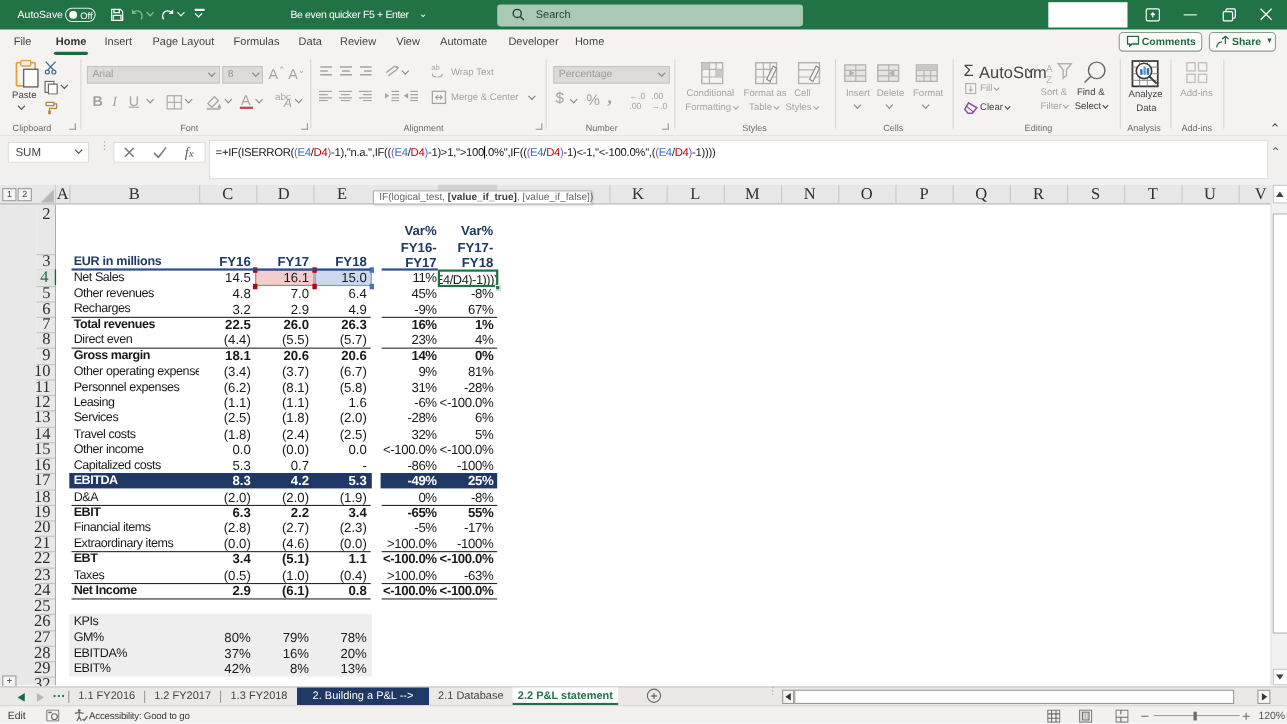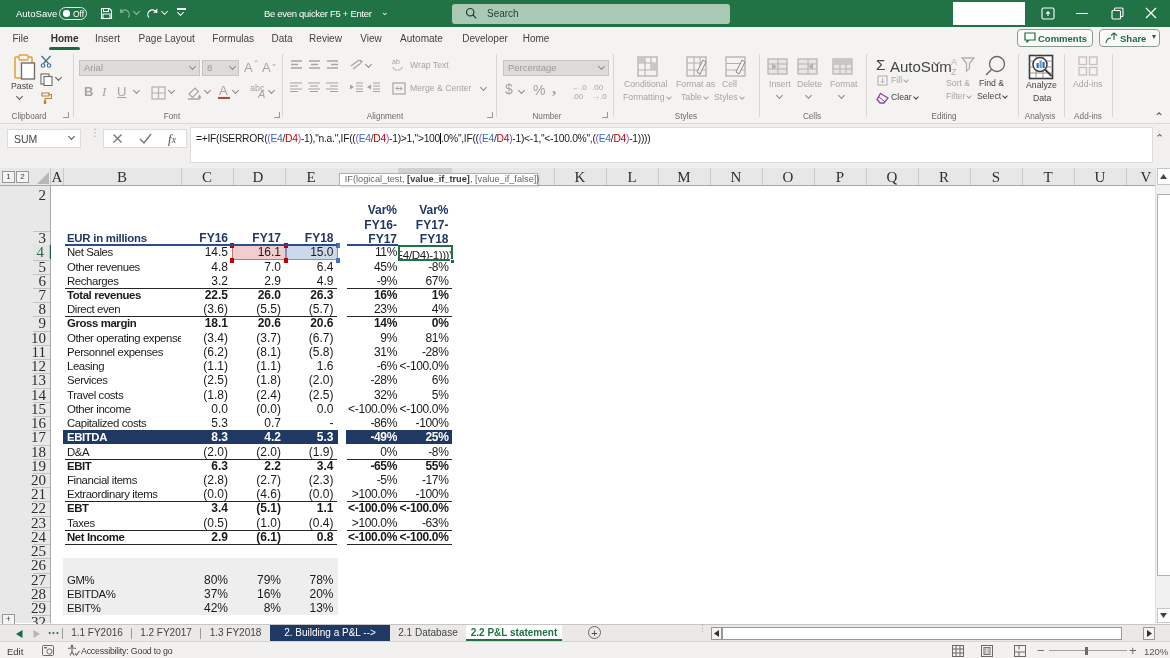--- a/index.html
+++ b/index.html
@@ -530,21 +530,21 @@
 <div class="row bold" style="top:287.9px">
       <span class="lb">Total revenues</span>
       <span class="n1">22.5</span>
       <span class="n2">26.0</span>
       <span class="n3">26.3</span>
       <span class="n4">16%</span>
       <span class="n5">1%</span>
     </div>
 <div class="row" style="top:302.1px">
       <span class="lb">Direct even</span>
-      <span class="n1">(3.6)</span>
+      <span class="n1">(4.4)</span>
       <span class="n2">(5.5)</span>
       <span class="n3">(5.7)</span>
       <span class="n4">23%</span>
       <span class="n5">4%</span>
     </div>
 <div class="row bold" style="top:316.4px">
       <span class="lb">Gross margin</span>
       <span class="n1">18.1</span>
       <span class="n2">20.6</span>
       <span class="n3">20.6</span>
@@ -663,20 +663,23 @@
       <span class="n4">&gt;100.0%</span>
       <span class="n5">-63%</span>
     </div>
 <div class="row bold" style="top:529.8px">
       <span class="lb">Net Income</span>
       <span class="n1">2.9</span>
       <span class="n2">(6.1)</span>
       <span class="n3">0.8</span>
       <span class="n4">&lt;-100.0%</span>
       <span class="n5">&lt;-100.0%</span>
+    </div>
+<div class="row" style="top:558.3px">
+      <span class="lb">KPIs</span>
     </div>
 <div class="row" style="top:572.5px">
       <span class="lb">GM%</span>
       <span class="n1">80%</span>
       <span class="n2">79%</span>
       <span class="n3">78%</span>
     </div>
 <div class="row" style="top:586.8px">
       <span class="lb">EBITDA%</span>
       <span class="n1">37%</span>

